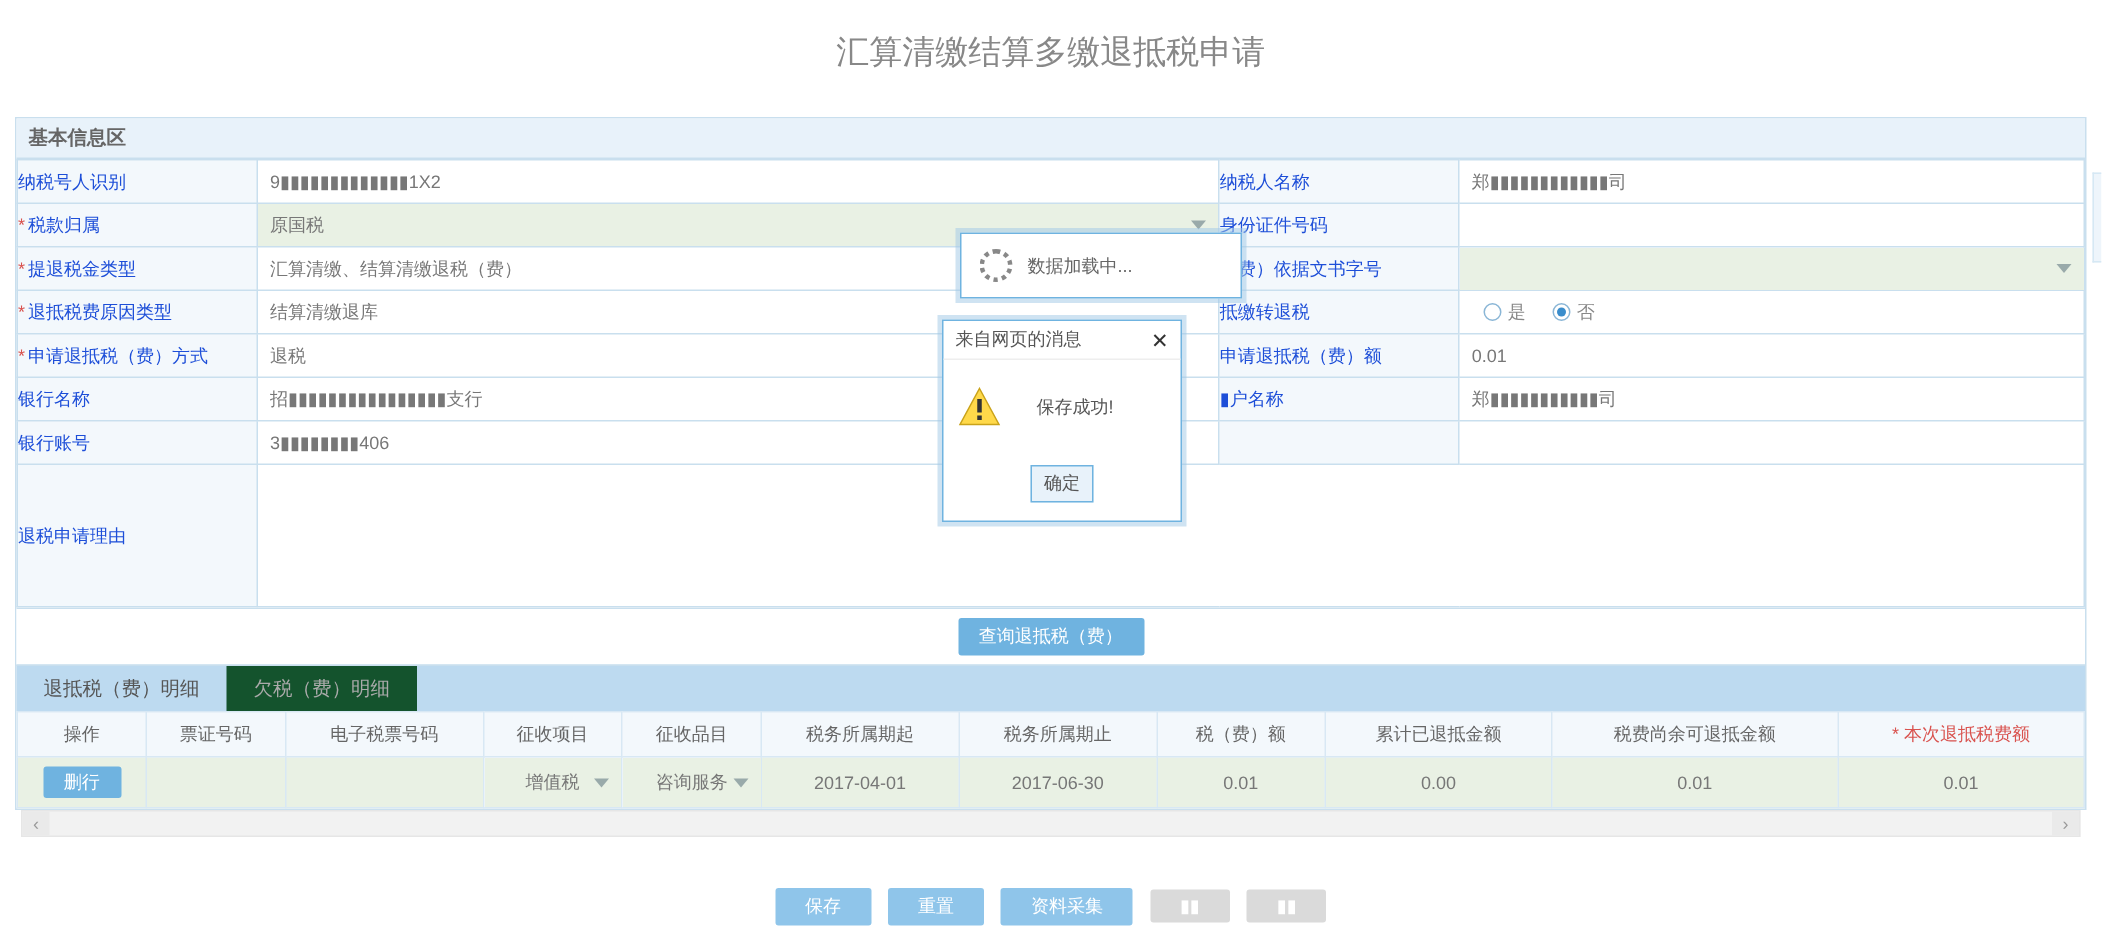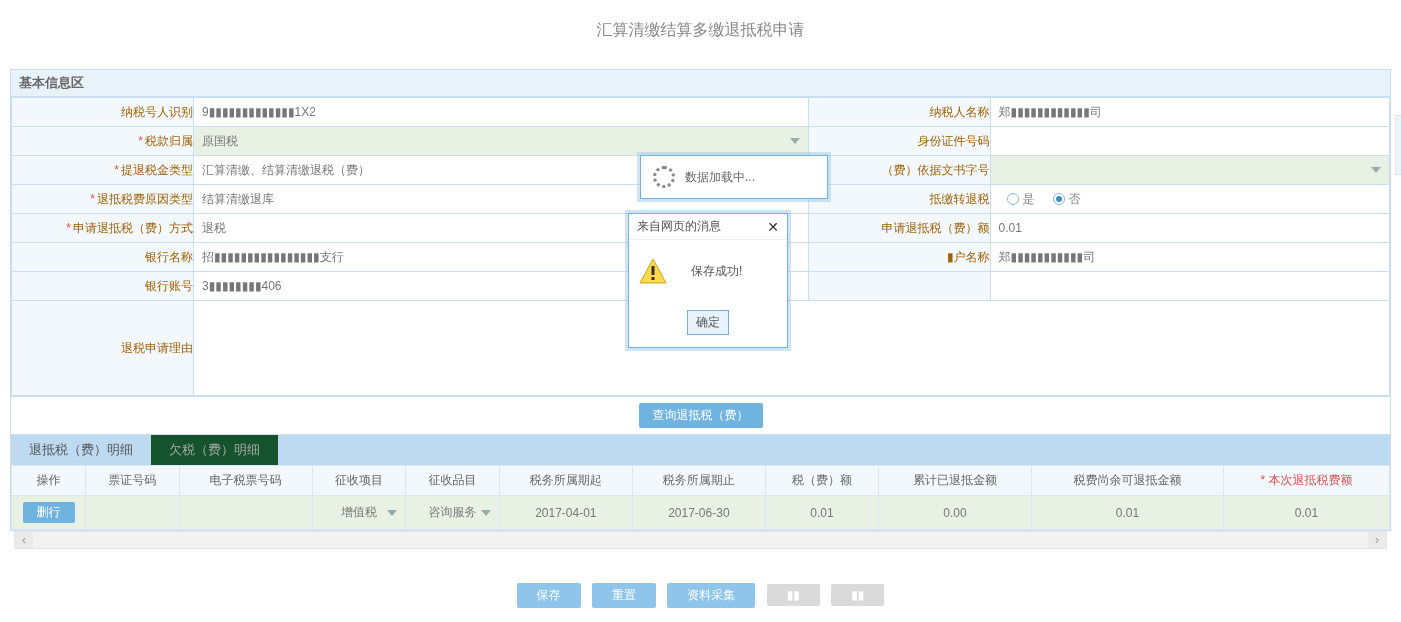--- a/index.html
+++ b/index.html
@@ -1,22 +1,22 @@
 <!DOCTYPE html>
 <html><head>
 <meta charset="utf-8">
 <style>
 *{box-sizing:border-box;margin:0;padding:0;font-family:"Microsoft YaHei",SimSun,Arial,sans-serif}
 body{background:#fff;width:1401px;height:622px;overflow:hidden;position:relative;font-size:12px;color:#555}
-.page-title{text-align:center;font-size:16px;color:#888;font-weight:400;padding:20px 0 28px}
+.page-title{text-align:center;font-size:22px;color:#888;font-weight:400;padding:20px 0 28px}
 .container{border:1px solid #c9dfee;margin:0 10px}
 .section-title{background:#e8f2fa;border-bottom:1px solid #c9dfee;padding:4px 8px;font-size:13px;color:#666;font-weight:700}
 .form-table{width:100%;border-collapse:collapse}
 .form-table td{border:1px solid #c9dfee;padding:0;height:29px;vertical-align:middle}
-.form-table .lbl{background:#f3f8fc;text-align:right;color:#a16207;width:182px}
+.form-table .lbl{background:#f3f8fc;text-align:left;color:#1d4ed8;width:160px}
 .form-table .val{background:#fff;padding:4px 8px;color:#777}
 .form-table .val.sel{background:#e9f1e4;position:relative}
 .req::before{content:"*";color:#d9534f;margin-right:2px}
 .chev{position:absolute;right:8px;top:50%;transform:translateY(-50%);width:0;height:0;border-left:5px solid transparent;border-right:5px solid transparent;border-top:6px solid #9aa}
 .radio-group{display:flex;gap:18px;align-items:center;padding:0 8px;color:#888}
 .radio{width:12px;height:12px;border:1px solid #8ab6d6;border-radius:50%;display:inline-flex;align-items:center;justify-content:center;margin-right:4px;vertical-align:middle}
 .radio.checked::after{content:"";width:6px;height:6px;background:#3a8dcc;border-radius:50%}
 .reason-row td{height:95px}
 .query-bar{background:#fff;border-top:1px solid #c9dfee;text-align:center;padding:6px}
 .btn-query{background:#6fb3e0;color:#fff;border:none;padding:4px 14px;border-radius:2px;font-size:12px;cursor:pointer}
@@ -115,21 +115,21 @@
     <button class="btn-query">查询退抵税（费）</button>
   </div>
   <div class="tabs">
     <div class="tab active">退抵税（费）明细</div>
     <div class="tab inactive">欠税（费）明细</div>
   </div>
   <div class="detail-wrap">
     <table class="detail-table">
       <tbody>
           <tr>
-        <th style="width:74px">操作</th>
+        <th style="width:86px">操作</th>
         <th>票证号码</th>
         <th>电子税票号码</th>
         <th>征收项目</th>
         <th>征收品目</th>
         <th>税务所属期起</th>
         <th>税务所属期止</th>
         <th>税（费）额</th>
         <th>累计已退抵金额</th>
         <th>税费尚余可退抵金额</th>
         <th style="color:#d9534f">* 本次退抵税费额</th>

